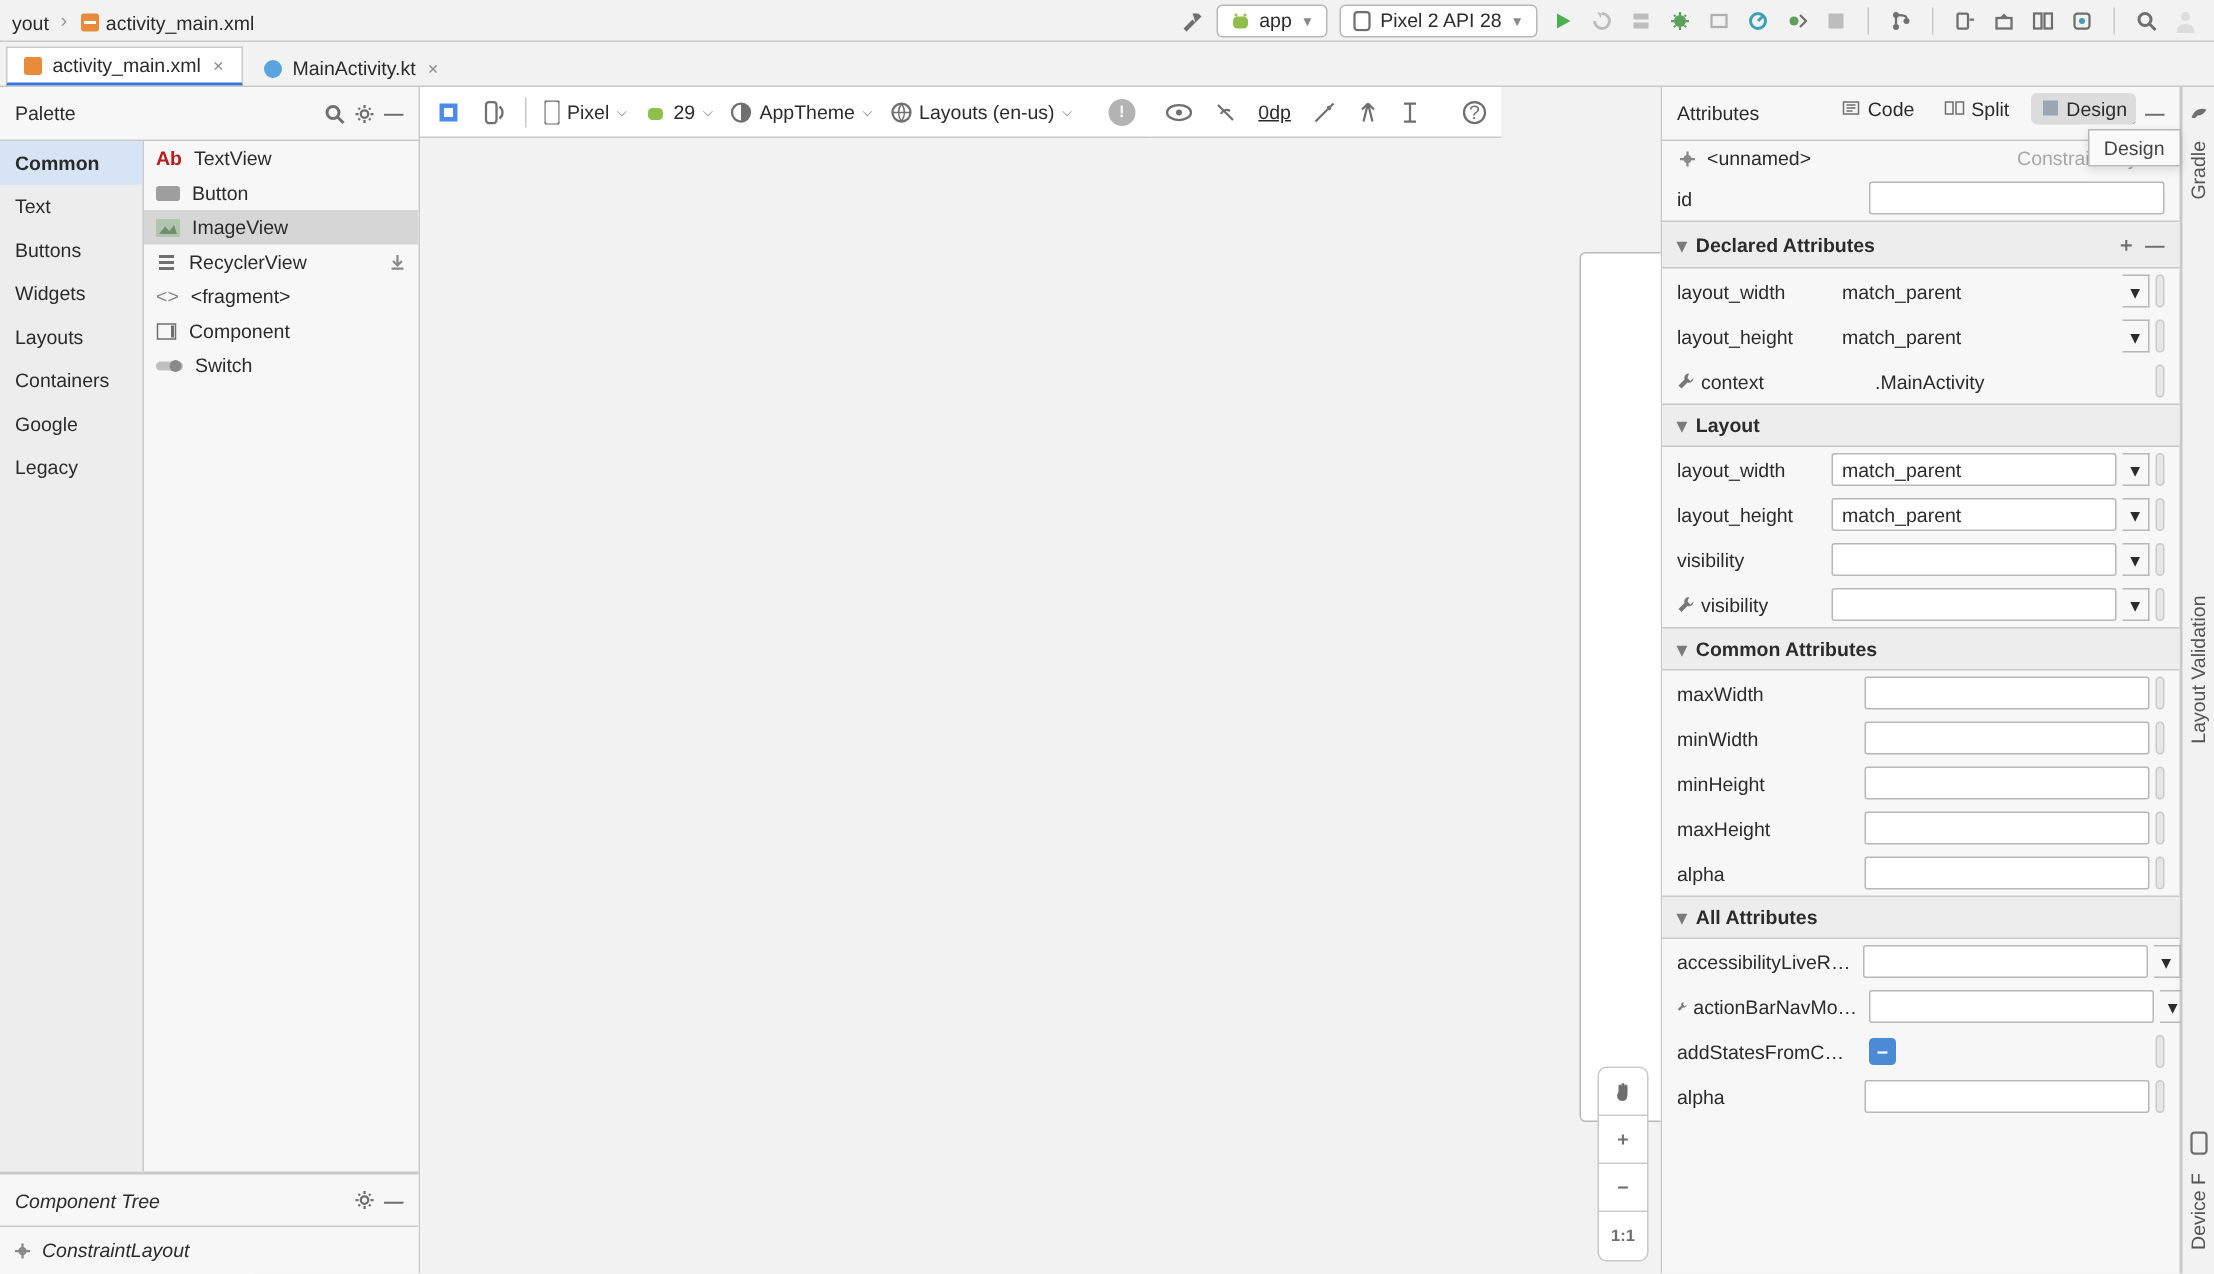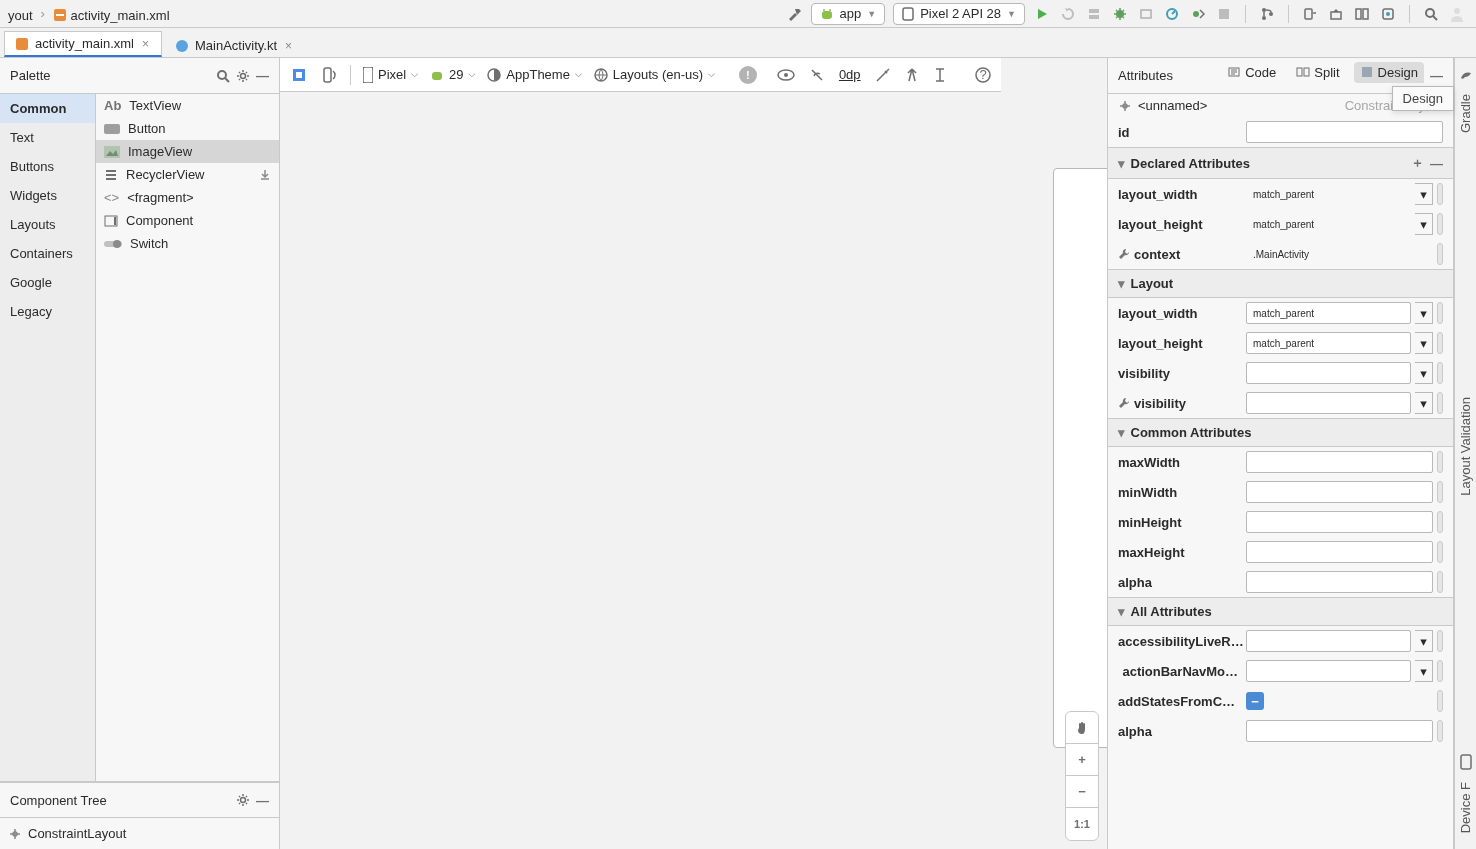--- a/index.html
+++ b/index.html
@@ -56,21 +56,21 @@
   .hdr-icon { color:#6f6f6f; }
   .palette-body { flex:1; display:flex; border-bottom:1px solid var(--border); overflow:hidden;}
   .palette-cats { width:96px; background:var(--panel2); border-right:1px solid var(--border); display:flex; flex-direction:column;}
   .palette-cats .cat { padding:7px 10px; }
   .palette-cats .cat.selected { background:var(--selected); font-weight:600;}
   .palette-items { flex:1; overflow:auto;}
   .pitem { padding:4px 8px; display:flex; align-items:center; gap:8px; }
   .pitem.selected { background:#d6d6d6; }
   .pitem .dl { margin-left:auto; color:#9a9a9a; }
 
-  .tree-panel { background:var(--panel);}
+  .tree-panel { background:var(--panel);font-style:italic;}
   .tree-panel .panel-header { border-top:1px solid var(--border);}
   .tree-body { padding:6px 8px;}
   .tree-row { display:flex; align-items:center; gap:6px; padding:2px 0;}
 
   
   .center { flex:1; display:flex; flex-direction:row; background:var(--bg); border-right:1px solid var(--border); position:relative;}
   .center .surface-bar { height:34px; display:flex; align-items:center; border-bottom:1px solid var(--border); background:#fff; gap:12px; padding:0 10px;}
   .surface-bar .drop { display:flex; align-items:center; gap:5px; color:#444;}
   .surface-bar .tri { font-size:9px; color:#777; }
   .surface-bar .spacer { flex:1;}
@@ -89,23 +89,23 @@
 
   .issues-badge { color:#fff; background:#b3b3b3; border-radius:50%; width:18px; height:18px; display:inline-flex; align-items:center; justify-content:center; font-size:11px; font-weight:700;}
 
   
   .attrs-col { width:346px; display:flex; flex-direction:column; background:var(--panel); border-right:1px solid var(--border);}
   .attrs-col .panel-header { position:relative;}
   .design-tooltip { position:absolute; right:-1px; top:28px; background:#fafafa; border:1px solid var(--border2); padding:4px 10px; box-shadow:0 2px 6px rgba(0,0,0,.12); color:#444; z-index:5;}
   .attr-name-row { display:flex; align-items:center; gap:6px; padding:4px 10px; }
   .attr-name-row .ghost { color:#a7a7a7; margin-left:auto;}
   .attr-row { display:flex; align-items:center; padding:4px 10px; gap:8px; min-height:30px;}
-  .attr-row .lbl { width:120px; display:flex; align-items:center; gap:4px;font-weight:bold;}
+  .attr-row .lbl { width:120px; display:flex; align-items:center; gap:4px;}
   .attr-row .val { flex:1; display:flex; align-items:center; gap:4px;}
-  .attr-input { flex:1; height:22px; border:1px solid var(--border2); background:#fff; border-radius:2px; padding:0 6px; font-size:10px; }
+  .attr-input { flex:1; height:22px; border:1px solid var(--border2); background:#fff; border-radius:2px; padding:0 6px; font-size:13px; }
   .attr-input.naked { border-color:transparent; background:transparent; }
   .picker { width:18px; height:22px; border:1px solid var(--border2); display:flex; align-items:center; justify-content:center; border-left:none;}
   .flagbar { width:6px; height:22px; background:#e6e6e6; border:1px solid var(--border); border-radius:3px;}
   .section-header { background:var(--panel2); border-top:1px solid var(--border); border-bottom:1px solid var(--border); padding:6px 10px; font-weight:700; display:flex; align-items:center; gap:6px;}
   .section-header .sp { flex:1;}
   .mini { color:#7a7a7a;}
   .wrench { width:12px; height:12px; }
 
   .square-ind { width:18px; height:18px; background:#4b8bd6; border-radius:3px; display:flex; align-items:center; justify-content:center; color:#fff; font-weight:900;}
 
@@ -328,21 +328,21 @@
         <div class="cat">Text</div>
         <div class="cat">Buttons</div>
         <div class="cat">Widgets</div>
         <div class="cat">Layouts</div>
         <div class="cat">Containers</div>
         <div class="cat">Google</div>
         <div class="cat">Legacy</div>
       </div>
       <div class="palette-items">
         <div class="pitem">
-            <span class="icon" style="color:#737373;font-weight:700">Ab</span>
+            <span class="icon" style="color:#b91c1c;font-weight:700">Ab</span>
             <span>TextView</span>
           </div>
         <div class="pitem">
             <span class="icon">
               <svg width="16" height="10">
                 <rect x="0" y="0" width="16" height="10" rx="2" fill="#9e9e9e"></rect>
               </svg>
             </span>
             <span>Button</span>
           </div>

